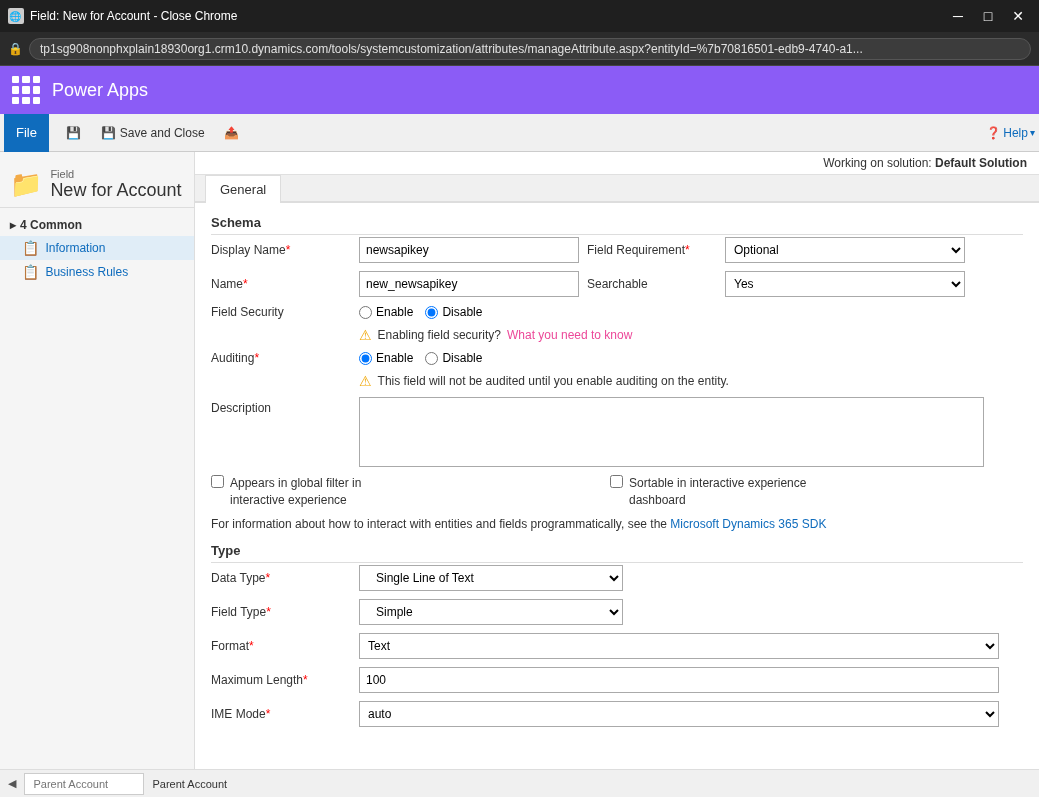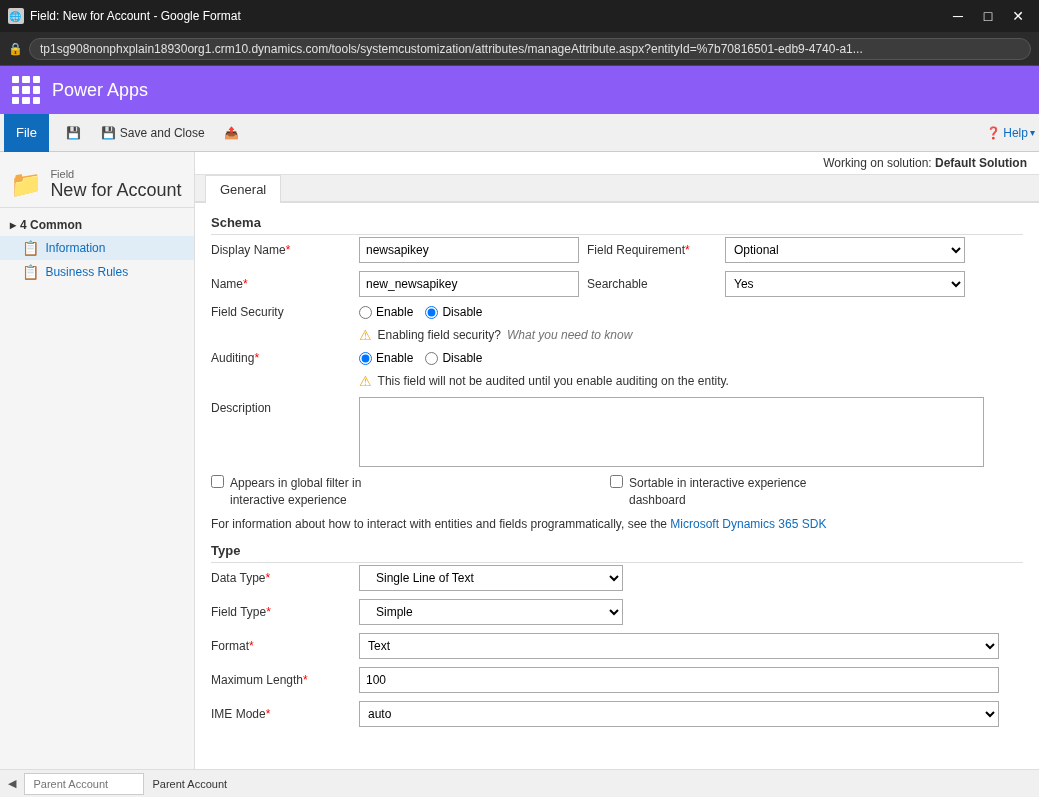--- a/index.html
+++ b/index.html
@@ -226,21 +226,21 @@
     .warning-row {
       display: flex;
       align-items: center;
       gap: 6px;
       margin-bottom: 8px;
       padding-left: 148px;
       font-size: 12px;
       color: #333;
     }
     .warning-icon { color: #f0a500; font-size: 14px; }
-    .warning-link { color: #737373; text-decoration: none; cursor: pointer; font-style: italic; }
+    .warning-link { color: #ec4899; text-decoration: none; cursor: pointer; }
     .description-label {
       width: 140px;
       font-size: 12px;
       color: #333;
       flex-shrink: 0;
       align-self: flex-start;
       padding-top: 4px;
     }
     .description-textarea {
       border: 1px solid #aaa;
@@ -312,21 +312,21 @@
     .bottom-label { color: #333; font-size: 11px; }
 
     .chevron { font-size: 10px; }
   </style>
 </head>
 <body>
 
 <div class="title-bar">
   <div class="title-bar-left">
     <div class="title-bar-icon">🌐</div>
-    <span>Field: New for Account - Google Format</span>
+    <span>Field: New for Account - Close Chrome</span>
   </div>
   <div class="title-bar-controls">
     <button class="title-bar-btn">─</button>
     <button class="title-bar-btn">□</button>
     <button class="title-bar-btn close">✕</button>
   </div>
 </div>
 
 <div class="address-bar">
   <span class="address-bar-lock">🔒</span>

